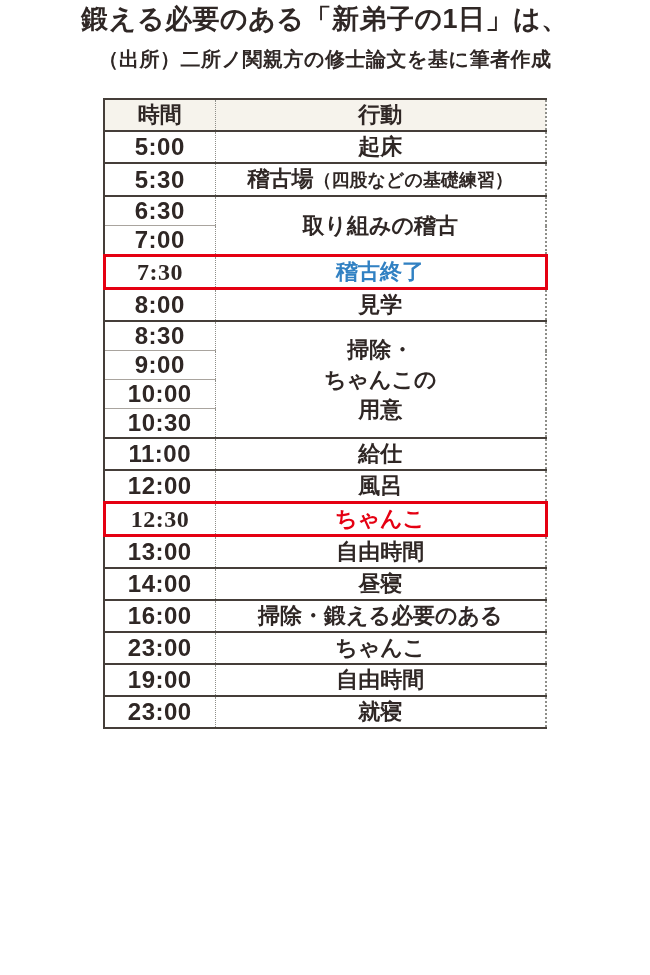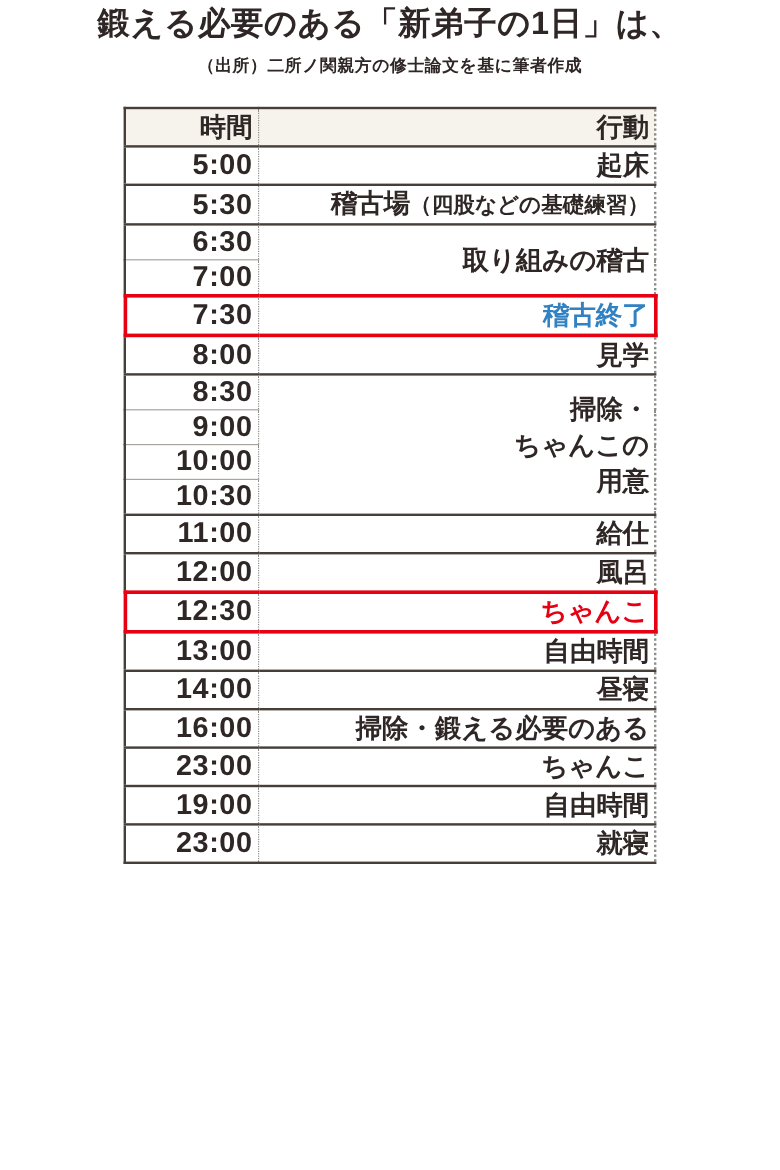--- a/index.html
+++ b/index.html
@@ -27,40 +27,40 @@
   }
   .title-line{
     font-size:27px;
     font-weight:bold;
     line-height:38px;
     letter-spacing:0.5px;
     color:var(--ink);
   }
   .source-line{
     margin-top:8px;
-    font-size:14px;
+    font-size:20px;
     font-weight:bold;
     letter-spacing:0.5px;
     color:var(--ink);
   }
   table.schedule{
     margin:25px auto 0 auto;
     width:442px;
     border-collapse:collapse;
     table-layout:fixed;
     border-top:2px solid var(--border-dark);
     border-left:2px solid var(--border-dark);
     border-bottom:2px solid var(--border-dark);
     border-right:2px dotted var(--dotted);
   }
   col.c-time{width:111px;}
   col.c-action{width:331px;}
   th,td{
     height:25px;
-    text-align:right;
+    text-align:center;
     vertical-align:middle;
     padding:0 4px;
     font-weight:bold;
     color:var(--ink);
   }
   thead th{
     background:var(--header-bg);
     font-size:22px;
     border-bottom:2px solid var(--border-dark);
   }
@@ -69,21 +69,21 @@
   td.time{font-size:24px;letter-spacing:0.5px;}
   td.action{font-size:22px;line-height:30px;}
   td.time.cont{border-top:1px solid var(--border-light);}
   td.action .note{font-size:18px;font-weight:bold;}
   td.action.blue{color:var(--blue);}
   td.action.red{color:var(--red);}
   tr.hl td{
     border-top:3px solid var(--red);
     border-bottom:3px solid var(--red);
   }
-  tr.hl td.time{border-left:3px solid var(--red);}
+  tr.hl td.time{border-left:3px solid var(--red);font-family:Liberation Serif, serif;}
   tr.hl td.action{border-right:3px solid var(--red);}
 </style>
 </head>
 <body>
 
 <div class="page">
   <div class="title-block">
     <div class="title-line">鍛える必要のある「新弟子の1日」は、</div>
     <div class="source-line">（出所）二所ノ関親方の修士論文を基に筆者作成</div>
   </div>

